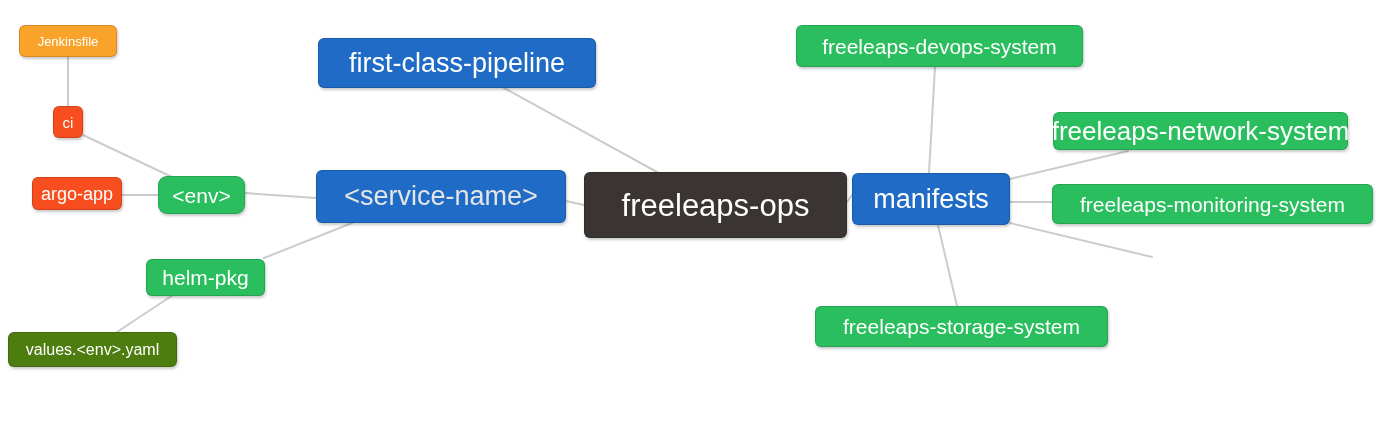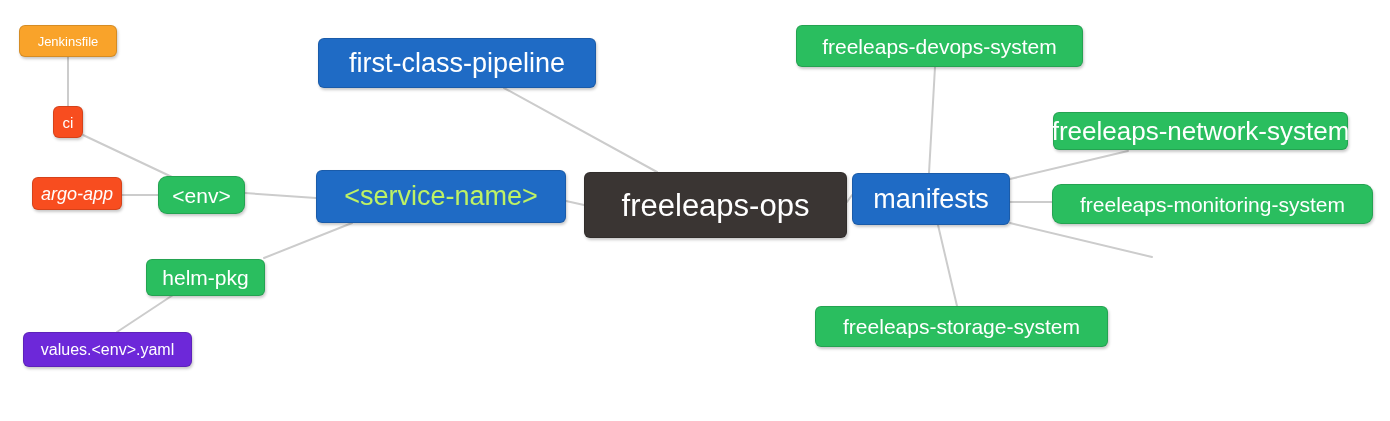--- a/index.html
+++ b/index.html
@@ -51,25 +51,25 @@
       <line x1="847" y1="202" x2="852" y2="195" stroke="#CCCCCC" stroke-width="2" stroke-linecap="round"></line>
       <line x1="935" y1="67" x2="929" y2="173" stroke="#CCCCCC" stroke-width="2" stroke-linecap="round"></line>
       <line x1="1010" y1="179" x2="1128" y2="151" stroke="#CCCCCC" stroke-width="2" stroke-linecap="round"></line>
       <line x1="1010" y1="202" x2="1052" y2="202" stroke="#CCCCCC" stroke-width="2" stroke-linecap="round"></line>
       <line x1="1010" y1="223" x2="1152" y2="257" stroke="#CCCCCC" stroke-width="2" stroke-linecap="round"></line>
       <line x1="938" y1="225" x2="957" y2="306" stroke="#CCCCCC" stroke-width="2" stroke-linecap="round"></line>
     </svg>
 
 <div class="node" style="left: 19px; top: 25px; width: 98px; height: 32px; font-size: 13px; background: rgb(249, 163, 42); color: rgb(255, 255, 255);">Jenkinsfile</div>
     <div class="node" style="left: 53px; top: 106px; width: 30px; height: 32px; font-size: 15px; background: rgb(248, 77, 31); color: rgb(255, 255, 255);">ci</div>
-    <div class="node" style="left: 32px; top: 177px; width: 90px; height: 33px; font-size: 18px; background: rgb(248, 77, 31); color: rgb(255, 255, 255); font-style: italic;">argo-app</div>
+    <div class="node" style="left: 32px; top: 177px; width: 90px; height: 33px; font-size: 18px; background: rgb(248, 77, 31); color: rgb(255, 255, 255);">argo-app</div>
     <div class="node" style="left: 158px; top: 176px; width: 87px; height: 38px; font-size: 21px; background: rgb(42, 190, 95); color: rgb(255, 255, 255); border-radius: 9px;">&lt;env&gt;</div>
     <div class="node" style="left: 146px; top: 259px; width: 119px; height: 37px; font-size: 21px; background: rgb(42, 190, 95); color: rgb(255, 255, 255);">helm-pkg</div>
-    <div class="node" style="left: 23px; top: 332px; width: 169px; height: 35px; font-size: 16px; background: #6d28d9; color: rgb(255, 255, 255);">values.&lt;env&gt;.yaml</div>
-    <div class="node" style="left: 316px; top: 170px; width: 250px; height: 53px; font-size: 27px; background: rgb(31, 107, 197); color: #bef264;">&lt;service-name&gt;</div>
+    <div class="node" style="left: 8px; top: 332px; width: 169px; height: 35px; font-size: 16px; background: #4d7c0f; color: rgb(255, 255, 255);">values.&lt;env&gt;.yaml</div>
+    <div class="node" style="left: 316px; top: 170px; width: 250px; height: 53px; font-size: 27px; background: rgb(31, 107, 197); color: #e5e5e5;">&lt;service-name&gt;</div>
     <div class="node" style="left: 318px; top: 38px; width: 278px; height: 50px; font-size: 27px; background: rgb(31, 107, 197); color: rgb(255, 255, 255);">first-class-pipeline</div>
     <div class="node" style="left: 584px; top: 172px; width: 263px; height: 66px; font-size: 31px; background: rgb(58, 53, 51); color: rgb(255, 255, 255);">freeleaps-ops</div>
     <div class="node" style="left: 796px; top: 25px; width: 287px; height: 42px; font-size: 21px; background: rgb(42, 190, 95); color: rgb(255, 255, 255);">freeleaps-devops-system</div>
     <div class="node" style="left: 852px; top: 173px; width: 158px; height: 52px; font-size: 27px; background: rgb(31, 107, 197); color: rgb(255, 255, 255);">manifests</div>
     <div class="node" style="left: 1053px; top: 112px; width: 295px; height: 38px; font-size: 26px; background: rgb(42, 190, 95); color: rgb(255, 255, 255);">freeleaps-network-system</div>
-    <div class="node" style="left: 1052px; top: 184px; width: 321px; height: 40px; font-size: 21px; background: rgb(42, 190, 95); color: rgb(255, 255, 255); border-radius: 9px;">freeleaps-monitoring-system</div>
+    <div class="node" style="left: 1052px; top: 184px; width: 321px; height: 40px; font-size: 21px; background: rgb(42, 190, 95); color: rgb(255, 255, 255);">freeleaps-monitoring-system</div>
     <div class="node" style="left: 815px; top: 306px; width: 293px; height: 41px; font-size: 21px; background: rgb(42, 190, 95); color: rgb(255, 255, 255);">freeleaps-storage-system</div>
   </div>
 
 </body></html>

